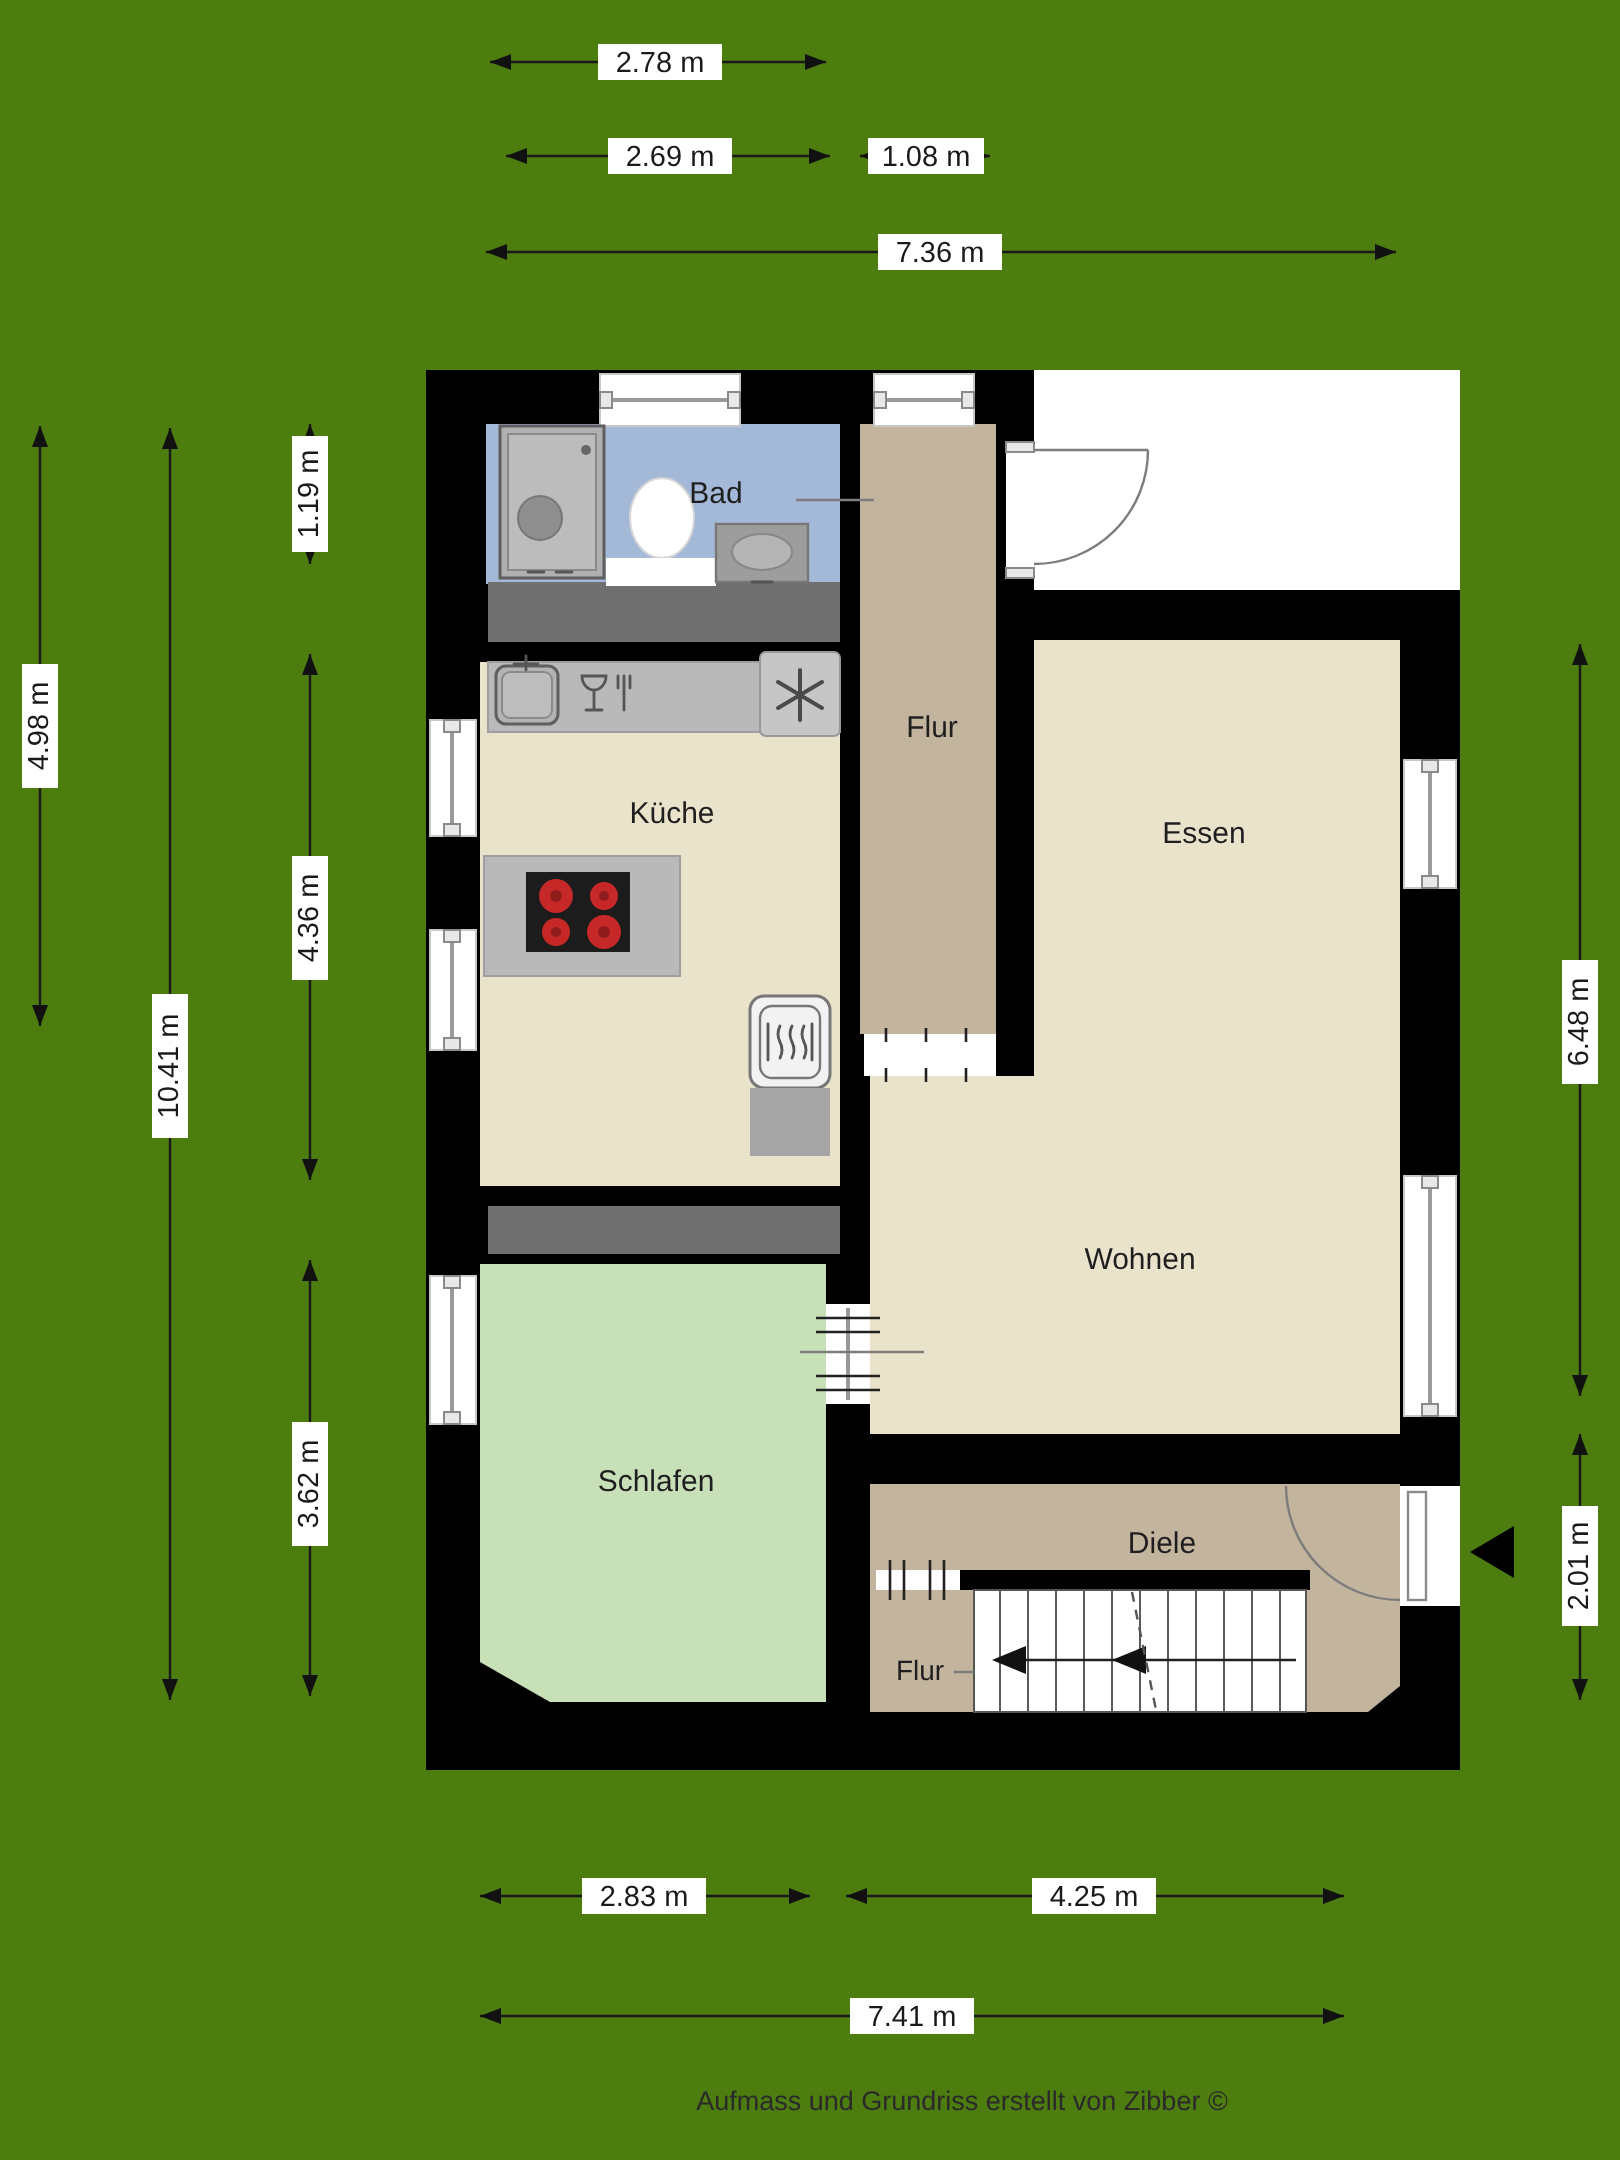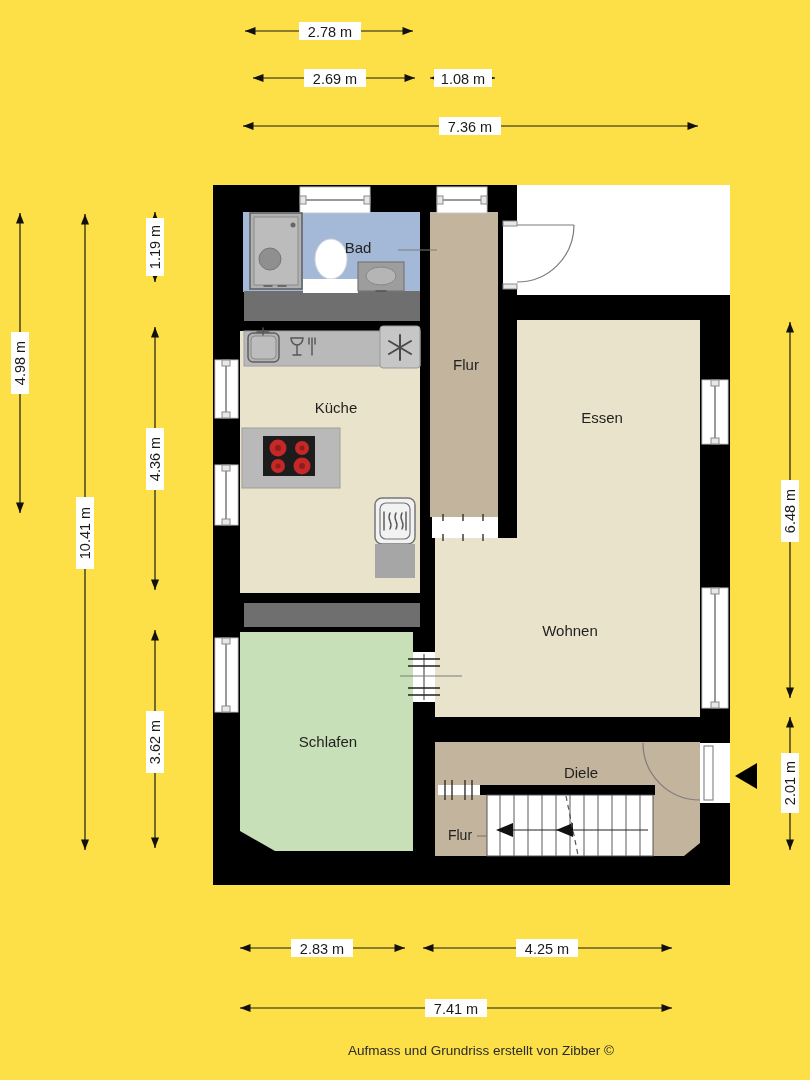--- a/index.html
+++ b/index.html
@@ -1,16 +1,16 @@
 <!DOCTYPE html>
 <html><head>
 <meta charset="utf-8">
 <style>
   html,body{margin:0;padding:0;background:#ffffff;}
-  .page{width:810px;height:1080px;position:relative;background:#fde047;overflow:hidden;}
+  .page{width:810px;height:1080px;position:relative;background:#4d7c0f;overflow:hidden;}
   svg{display:block;}
   .dim{stroke:#1a1a1a;stroke-width:1.2;}
   .dimbg{fill:#ffffff;}
   .dimtext{font:14.5px "Liberation Sans", sans-serif;fill:#1a1a1a;text-anchor:middle;dominant-baseline:central;}
   .roomlabel{font:15px "Liberation Sans", sans-serif;fill:#1f1f1f;text-anchor:middle;dominant-baseline:central;}
   .roomlabel.small{font-size:14px;}
   .footer{font:13.5px "Liberation Sans", sans-serif;fill:#2a2a2a;text-anchor:middle;}
   .winrect{fill:#ffffff;stroke:#c8c8c8;stroke-width:1;}
   .winline{stroke:#9a9a9a;stroke-width:2;fill:none;}
   .winnub{fill:#e8e8e8;stroke:#8a8a8a;stroke-width:1;}

